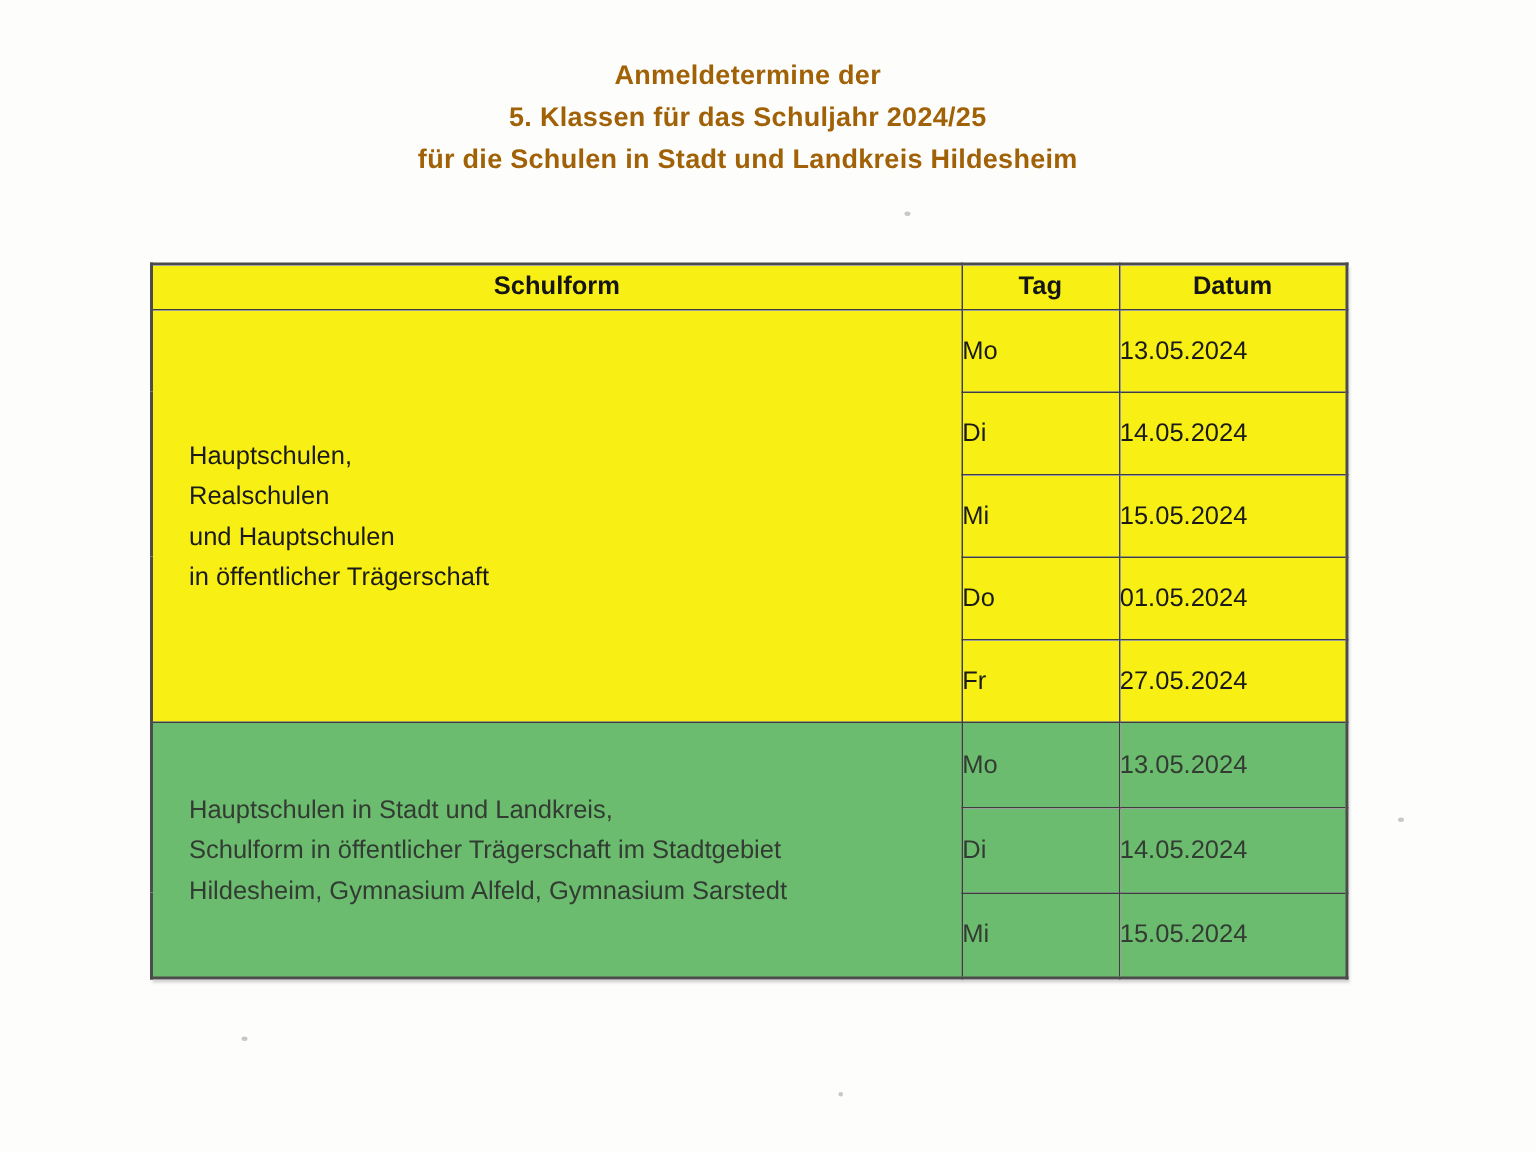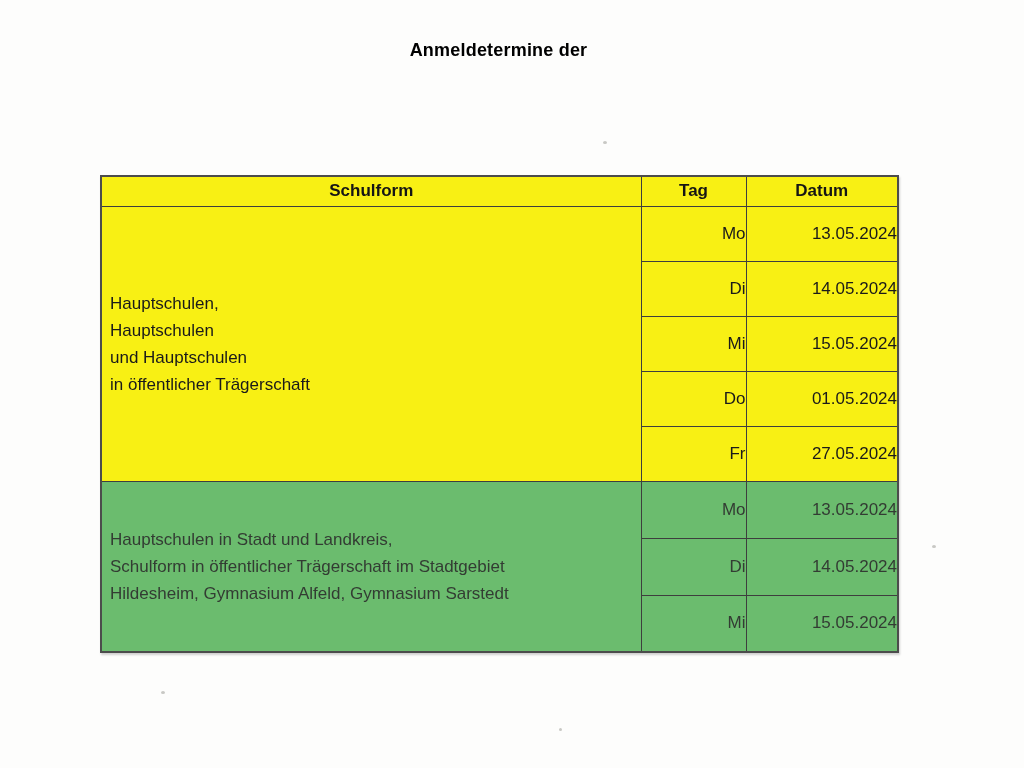--- a/index.html
+++ b/index.html
@@ -10,21 +10,21 @@
     position: relative;
     overflow: hidden;
   }
   .title-block {
     position: absolute;
     top: 36px; left: 100px; width: 797px;
     text-align: center;
     font-weight: bold;
     font-size: 18px;
     line-height: 28px;
-    color: #000000;
+    color: #a16207;
     letter-spacing: 0.2px;
   }
   table.schedule {
     position: absolute;
     top: 175px; left: 100px;
     width: 797px;
     border-collapse: collapse;
     table-layout: fixed;
     border: 2px solid #4c4c4c;
     box-shadow: 1px 2px 2px rgba(0,0,0,0.18);
@@ -42,61 +42,63 @@
     font-weight: bold;
     color: #151515;
     text-align: center;
   }
   tr.row-yellow { height: 55px; }
   tr.row-yellow td { background: var(--yellow, #f8f014); color: #1a1a1a; }
   tr.row-green { height: 57px; }
   tr.row-green td { background: var(--green, #6bbc6e); color: #333c33; }
   td.schulform-cell {
     text-align: left;
-    padding-left: 8px;
+    padding-left: 24px;
     line-height: 27px;
     vertical-align: middle;
   }
-  td.tag-cell, td.datum-cell { text-align: right; }
+  td.tag-cell, td.datum-cell { text-align: left; }
   .speck {
     position: absolute;
     width: 4px; height: 3px;
     border-radius: 50%;
     background: #c8c8c4;
   }
   .speck.s1 { left: 603px; top: 141px; }
   .speck.s2 { left: 932px; top: 545px; }
   .speck.s3 { left: 161px; top: 691px; }
   .speck.s4 { left: 559px; top: 728px; width: 3px; }
 </style>
 </head>
 <body>
 
 <div class="title-block">
   <div>Anmeldetermine der</div>
+  <div>5. Klassen für das Schuljahr 2024/25</div>
+  <div>für die Schulen in Stadt und Landkreis Hildesheim</div>
 </div>
 
 <table class="schedule">
   <colgroup>
     <col style="width:540px">
     <col style="width:105px">
     <col style="width:152px">
   </colgroup>
   <thead>
     <tr class="header-row">
       <th>Schulform</th>
       <th>Tag</th>
       <th>Datum</th>
     </tr>
   </thead>
   <tbody>
     <tr class="row-yellow">
       <td class="schulform-cell" rowspan="5">
         <div>Hauptschulen,</div>
-        <div>Hauptschulen</div>
+        <div>Realschulen</div>
         <div>und Hauptschulen</div>
         <div>in öffentlicher Trägerschaft</div>
       </td>
       <td class="tag-cell">Mo</td>
       <td class="datum-cell">13.05.2024</td>
     </tr>
     <tr class="row-yellow">
       <td class="tag-cell">Di</td>
       <td class="datum-cell">14.05.2024</td>
     </tr>

